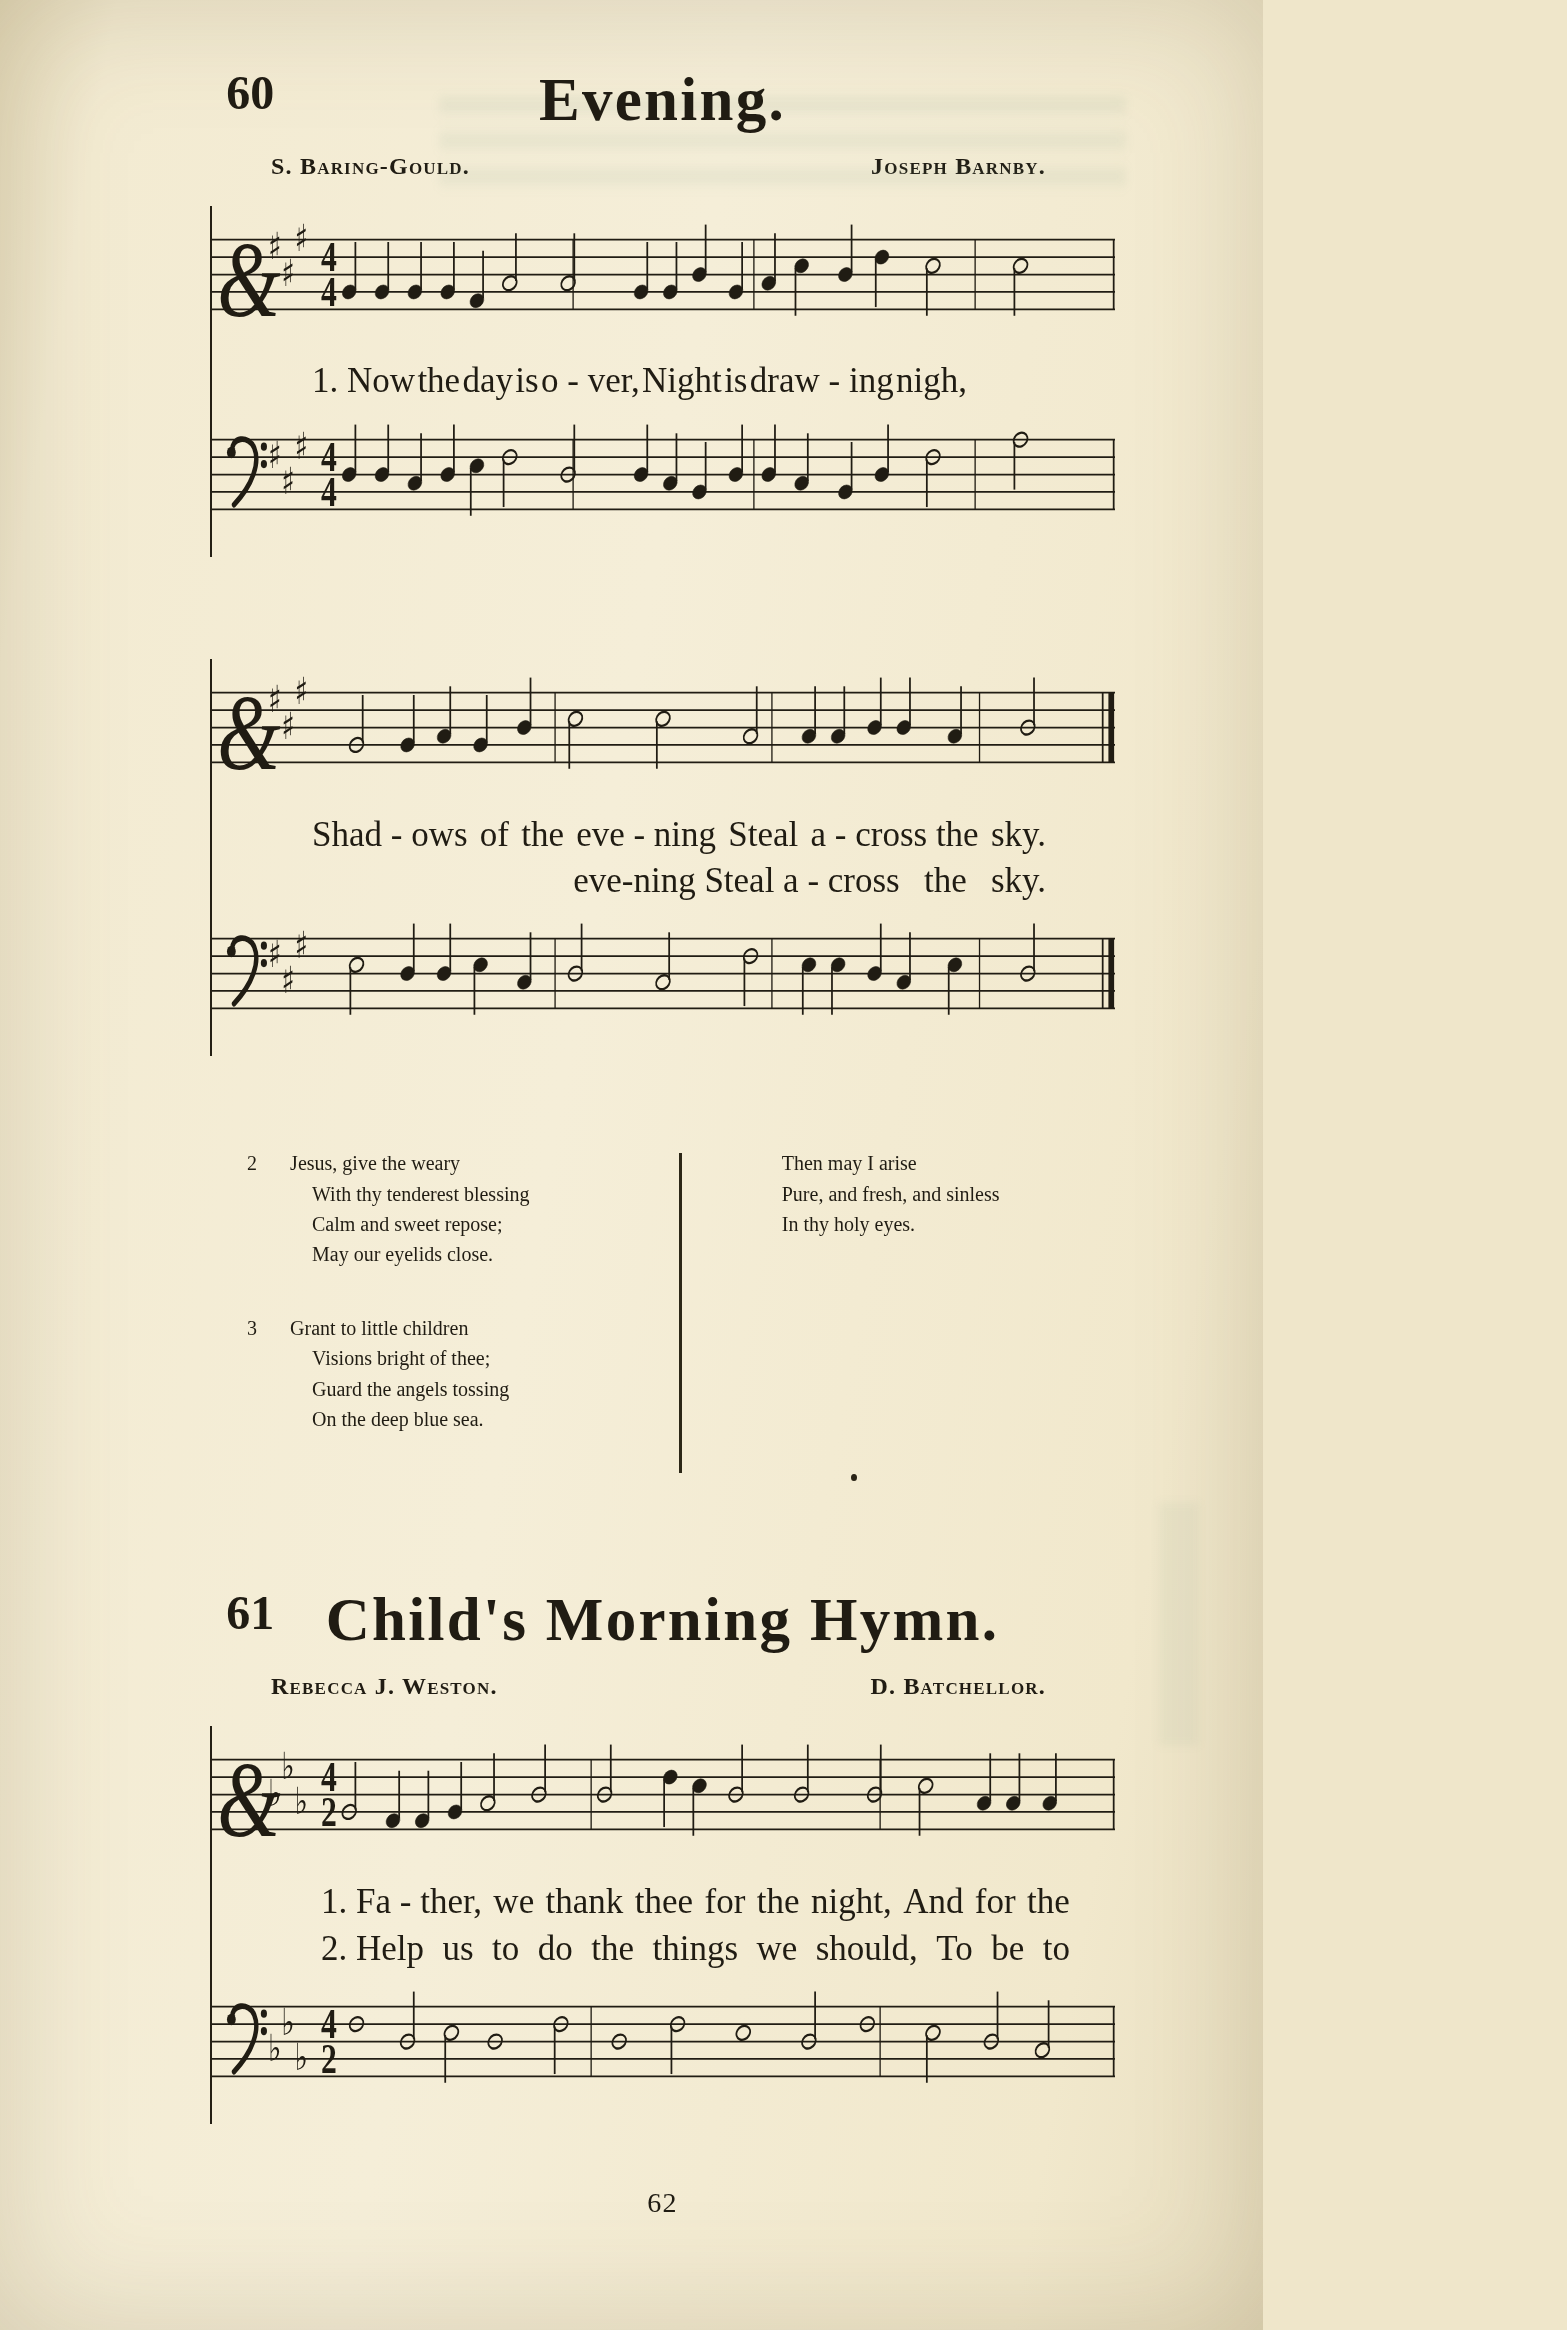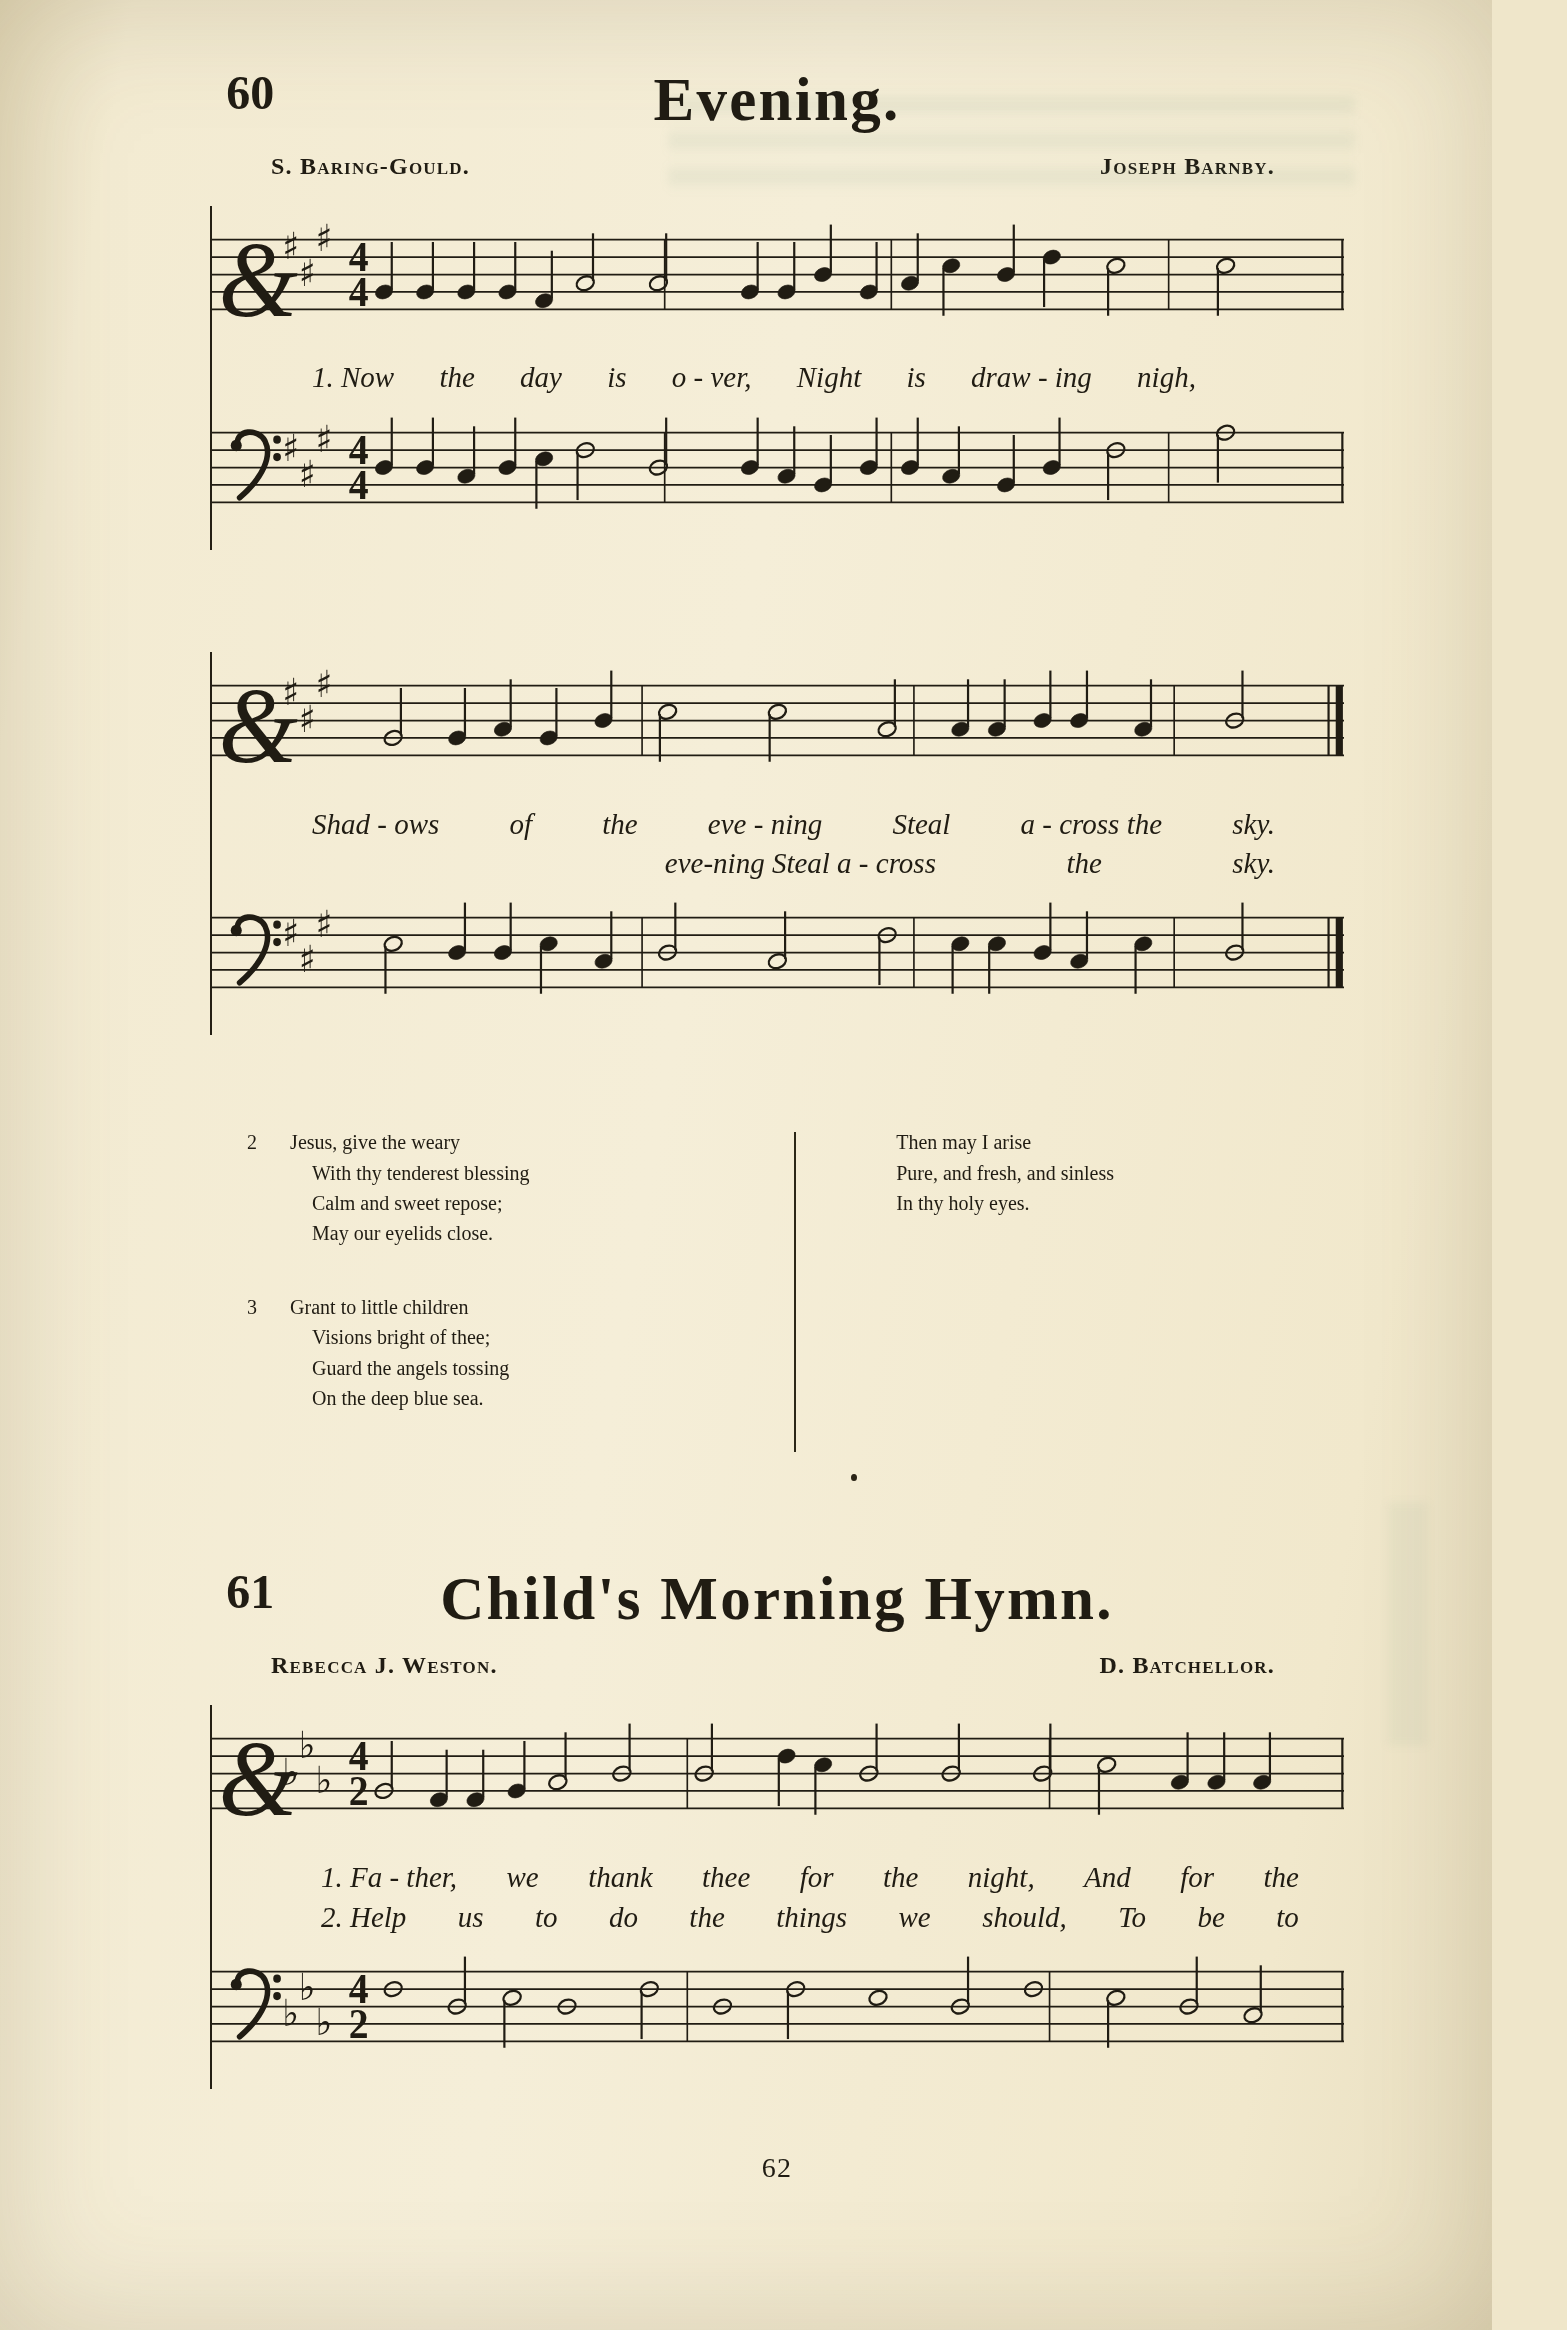--- a/index.html
+++ b/index.html
@@ -3,21 +3,21 @@
 <meta charset="utf-8">
 <style>
   * { box-sizing: border-box; margin: 0; padding: 0; }
   body {
     font-family: "Liberation Serif", serif;
     color: #201c13;
     background: #efe6ca;
   }
   .page {
     position: relative;
-    width: 1492px;
+    width: 1263px;
     height: 2330px;
     padding: 65px 148px 29px 210px;
     background: linear-gradient(100deg, #e7ddbe 0%, #f3ebd2 7%, #f5eed8 45%, #f1e8cc 85%, #e8deC0 100%);
     box-shadow: inset 0 0 128px rgba(110, 90, 50, 0.22);
     overflow: hidden;
   }
   .bleed { position: absolute; pointer-events: none; filter: blur(4.7px); opacity: .55; }
   .bleed.b1 {
     top: 96px; right: 137px; width: 687px; height: 99px;
     background: repeating-linear-gradient(180deg, rgba(110,150,125,.16) 0 17.5px, rgba(110,150,125,.02) 17.5px 36px);
@@ -38,21 +38,21 @@
     margin-top: 20px; padding: 0 69px 0 61px;
     font-size: 24px; font-variant: small-caps; letter-spacing: 1.2px; font-weight: bold;
   }
 
   .system { position: relative; border-left: 2.9px solid #241f14; margin-top: 25.6px; }
   .sys2 { margin-top: 102px; }
   svg.staff { display: block; width: 100%; height: 151px; }
 
   .lyrics {
     display: flex; justify-content: space-between; align-items: center;
-    font-size: 29px; padding: 4.7px 148px 4.7px 100px; font-style: italic;
+    font-size: 35px; padding: 4.7px 148px 4.7px 100px;
   }
   .lyrics span { white-space: pre; }
   .l60-2a { padding-right: 69px; }
   .l60-2b { padding-left: 40%; padding-right: 69px; margin-top: -3.5px; }
   .l61    { padding-left: 109px; padding-right: 45px; }
   .l61 + .l61 { margin-top: -2.3px; }
 
   .verses {
     display: grid; grid-template-columns: 1fr 3.5px 1fr; column-gap: 34px;
     margin-top: 92px; padding-left: 37px; font-size: 20px;

